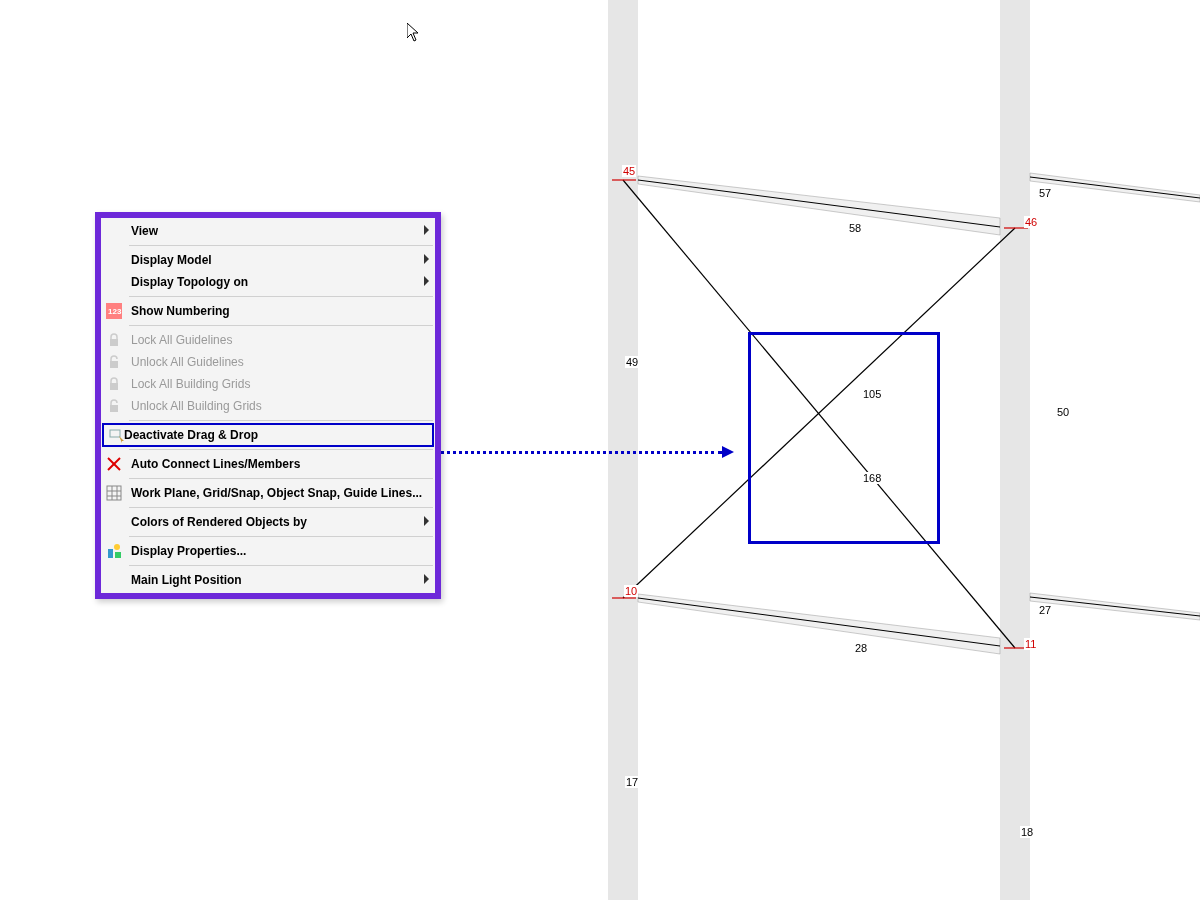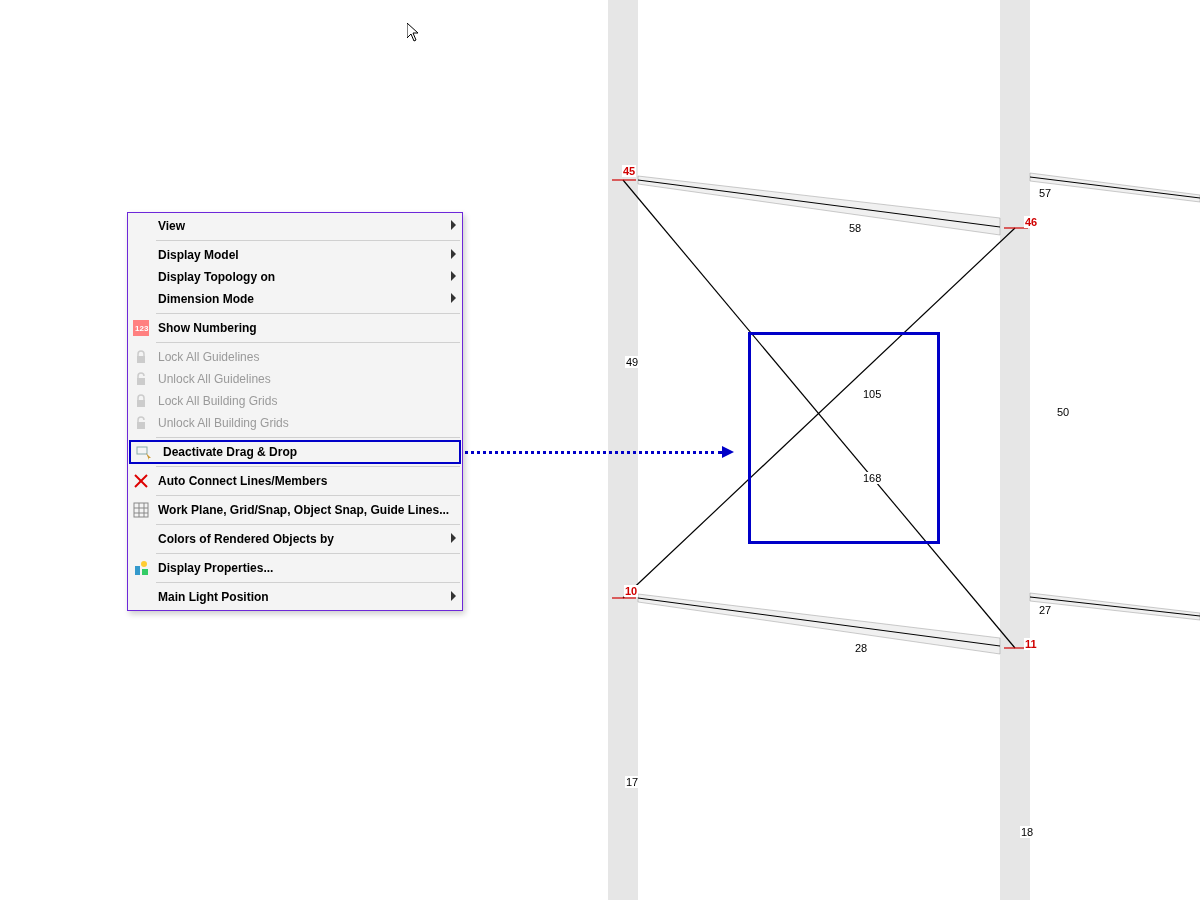--- a/index.html
+++ b/index.html
@@ -17,39 +17,38 @@
   .canvas {
     position: absolute;
     left: 0; top: 0;
     width: 1200px; height: 900px;
   }
 
   
   .context-menu {
     position: absolute;
     background: #f4f4f4;
-    border: 1px solid #6d28d9;
+    border: 6px solid #6d28d9;
     box-shadow: 2px 3px 6px rgba(0,0,0,0.2);
     padding: 2px 0;
-    margin-left: 32px;
   }
   .menu-item {
     position: relative;
     height: 22px;
     line-height: 22px;
     padding: 0 18px 0 30px;
     white-space: nowrap;
     cursor: default;
   }
   .menu-item.bold { font-weight: 700; }
   .menu-item.disabled { color: #9a9a9a; }
   .menu-item.highlight {
     border: 2px solid #0000c8;
     margin: -1px 1px;
-    padding: 0 16px 0 32px;
+    padding: 0 16px 0 20px;
     height: 20px;
     line-height: 20px;
   }
   .menu-sep {
     height: 1px;
     margin: 3px 2px 3px 28px;
     background: #d0d0d0;
   }
   .submenu-arrow {
     position: absolute;
@@ -67,21 +66,21 @@
   }
 
   
   .node-label {
     position: absolute;
     font-size: 11px;
     color: #000;
     background: #fff;
     padding: 0 1px;
   }
-  .node-label.red { color: #d00000; font-weight: 700; }
+  .node-label.red { color: #d00000; font-weight: 400; }
 
   
   .blue-box {
     position: absolute;
     border: 3px solid #0000c8;
     background: transparent;
   }
 
   
   .dotted-line {
@@ -163,24 +162,20 @@
   <div class="menu-sep"></div>
 
   <div class="menu-item bold">
     <span>Display Model</span>
     <span class="submenu-arrow"></span>
   </div>
   <div class="menu-item bold">
     <span>Display Topology on</span>
     <span class="submenu-arrow"></span>
   </div>
-  <div class="menu-item bold">
-    <span>Dimension Mode</span>
-    <span class="submenu-arrow"></span>
-  </div>
   <div class="menu-sep"></div>
 
   <div class="menu-item bold">
     <svg class="menu-icon" viewBox="0 0 16 16">
       <rect x="0" y="0" width="16" height="16" fill="#ff8080"></rect>
       <text x="2" y="11" font-size="8" fill="#fff">123</text>
     </svg>
     <span>Show Numbering</span>
   </div>
   <div class="menu-sep"></div>

